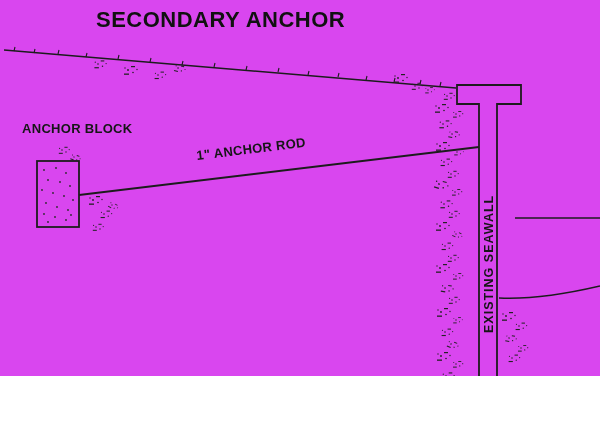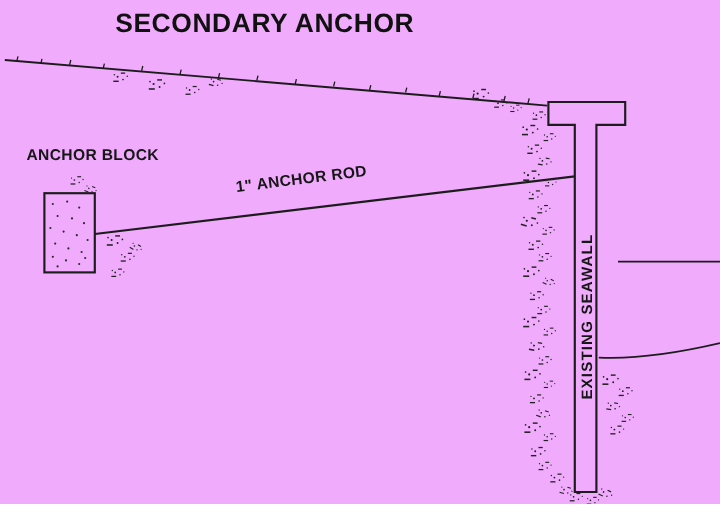--- a/index.html
+++ b/index.html
@@ -1,20 +1,20 @@
 <!DOCTYPE html>
 <html><head>
 <meta charset="utf-8">
 <style>
   html, body { margin: 0; padding: 0; background: #ffffff; }
   .stage {
     position: relative;
     width: 600px;
-    height: 420px;
-    background: #f0abfc;
+    height: 376px;
+    background: #d946ef;
     font-family: "Liberation Sans", sans-serif;
     overflow: hidden;
   }
   svg { display: block; }
   .ink-stroke { stroke: #1c1c1c; fill: none; }
   .title-text {
     font-family: "Liberation Sans", sans-serif;
     font-weight: bold;
     font-size: 22px;
     letter-spacing: 0.5px;

